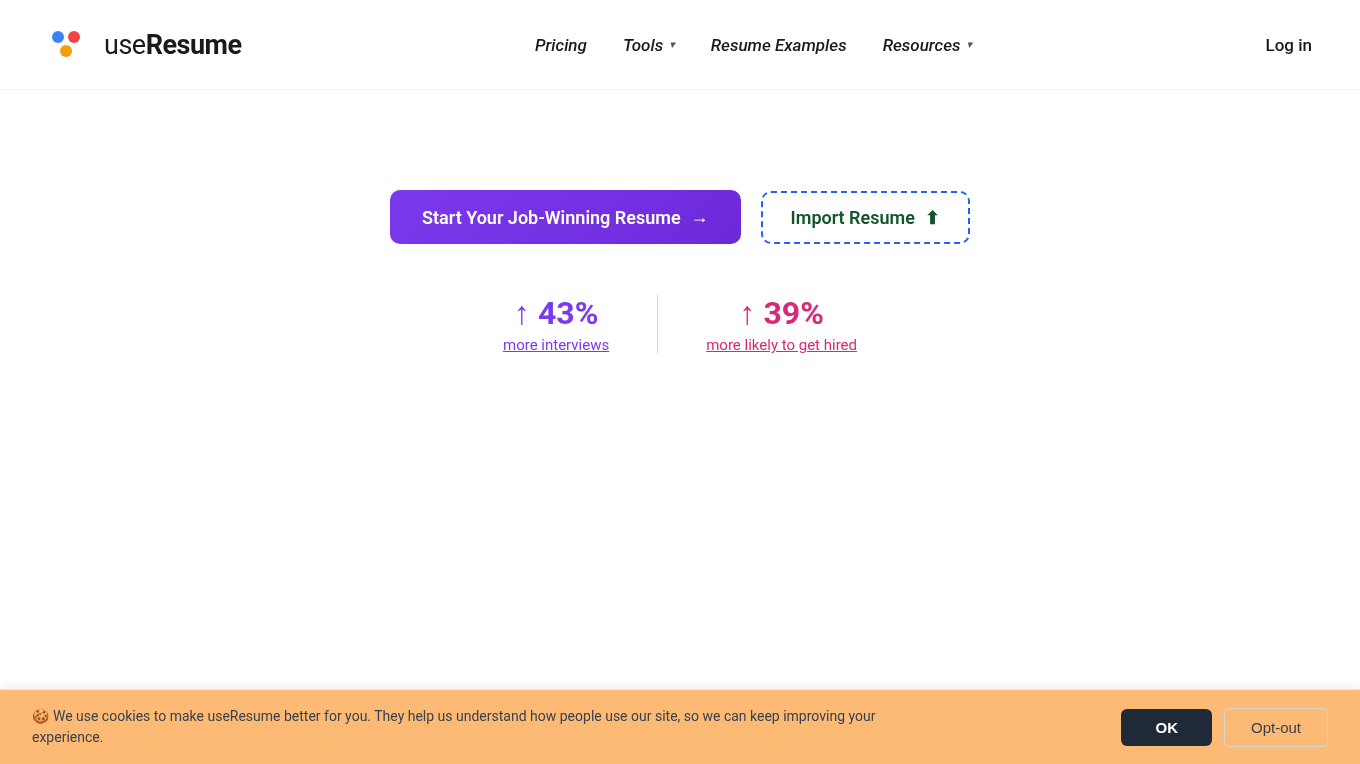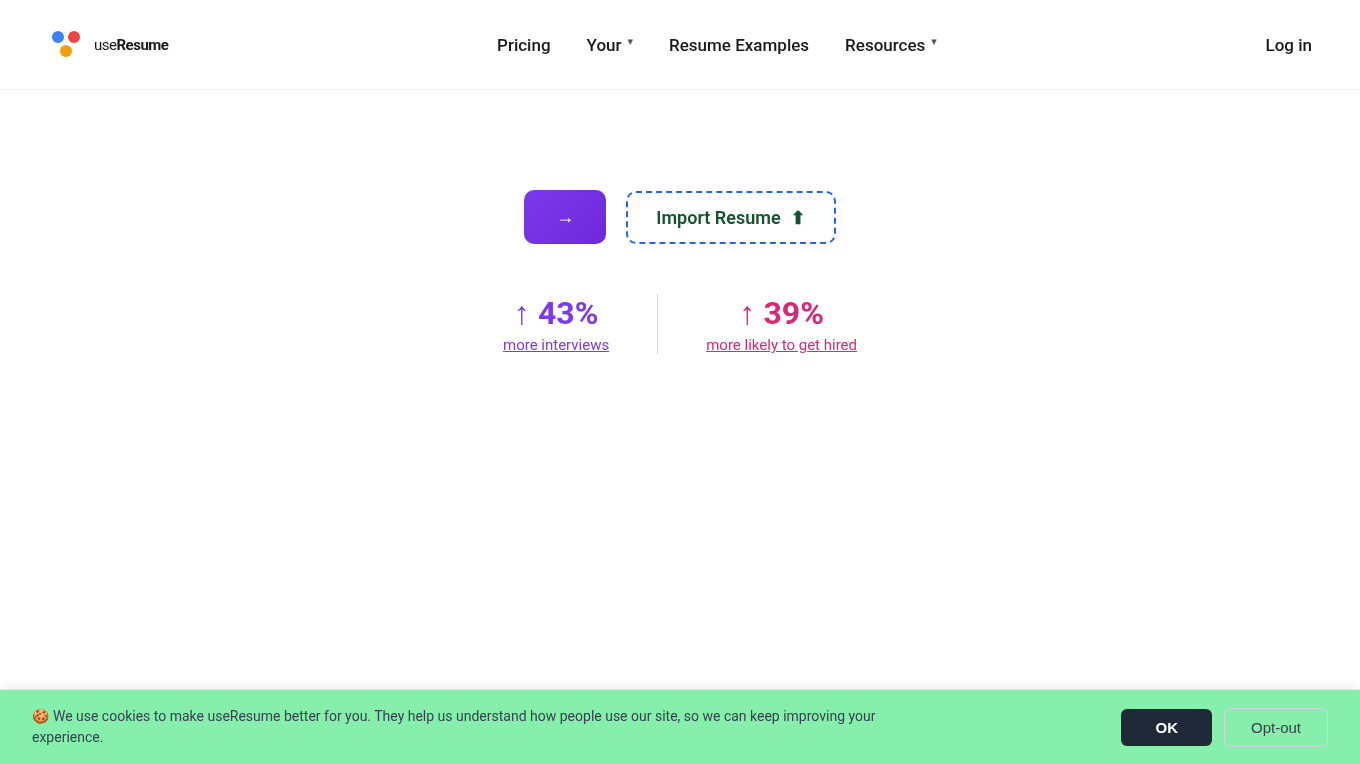--- a/index.html
+++ b/index.html
@@ -38,24 +38,25 @@
       text-decoration: none;
     }
 
     .logo-icon {
       width: 36px;
       height: 36px;
       position: relative;
     }
 
     .logo-text {
-      font-size: 15px;
+      font-size: 27px;
       font-weight: 700;
       color: #1a1a1a;
       letter-spacing: -0.5px;
+      margin-left: 10px;
     }
 
     .logo-text span.use {
       font-weight: 400;
       color: #1a1a1a;
     }
 
     .logo-text span.resume {
       font-weight: 700;
       color: #1a1a1a;
@@ -67,21 +68,23 @@
       gap: 36px;
       list-style: none;
     }
 
     .nav-links li a {
       text-decoration: none;
       color: #1a1a1a;
       font-size: 17px;
       font-weight: 500;
       display: flex;
+      align-items: center;
       gap: 6px;
+      font-style: italic;
     }
 
     .nav-links li a .chevron {
       font-size: 11px;
       color: #555;
     }
 
     .nav-actions {
       display: flex;
       align-items: flex-end;
@@ -244,21 +247,21 @@
       height: 60px;
       background: #d1d5db;
     }
 
     
     .cookie-banner {
       position: fixed;
       bottom: 0;
       left: 0;
       right: 0;
-      background: #86efac;
+      background: #fdba74;
       border-top: 1px solid #e5e7eb;
       padding: 16px 32px;
       display: flex;
       align-items: center;
       justify-content: space-between;
       z-index: 999;
       box-shadow: 0 -2px 10px rgba(0,0,0,0.08);
     }
 
     .cookie-text {
@@ -320,21 +323,21 @@
   </a>
 
   <ul class="nav-links">
     <li>
       <a href="#">
         <span>Pricing</span>
       </a>
     </li>
     <li>
       <a href="#">
-        <span>Your</span>
+        <span>Tools</span>
         <span class="chevron">▾</span>
       </a>
     </li>
     <li>
       <a href="#">
         <span>Resume Examples</span>
       </a>
     </li>
     <li>
       <a href="#">
@@ -347,20 +350,21 @@
   <div class="nav-actions">
     <a class="nav-login" href="#">Log in</a>
   </div>
 </nav>
 
 <section class="hero">
 
 
   <div class="hero-buttons">
     <a class="btn-primary" href="#">
+      <span>Start Your Job-Winning Resume</span>
       <span>→</span>
     </a>
     <a class="btn-secondary" href="#">
       <span>Import Resume</span>
       <span>⬆</span>
     </a>
   </div>
 
   <div class="hero-stats">
     <div class="stat">

